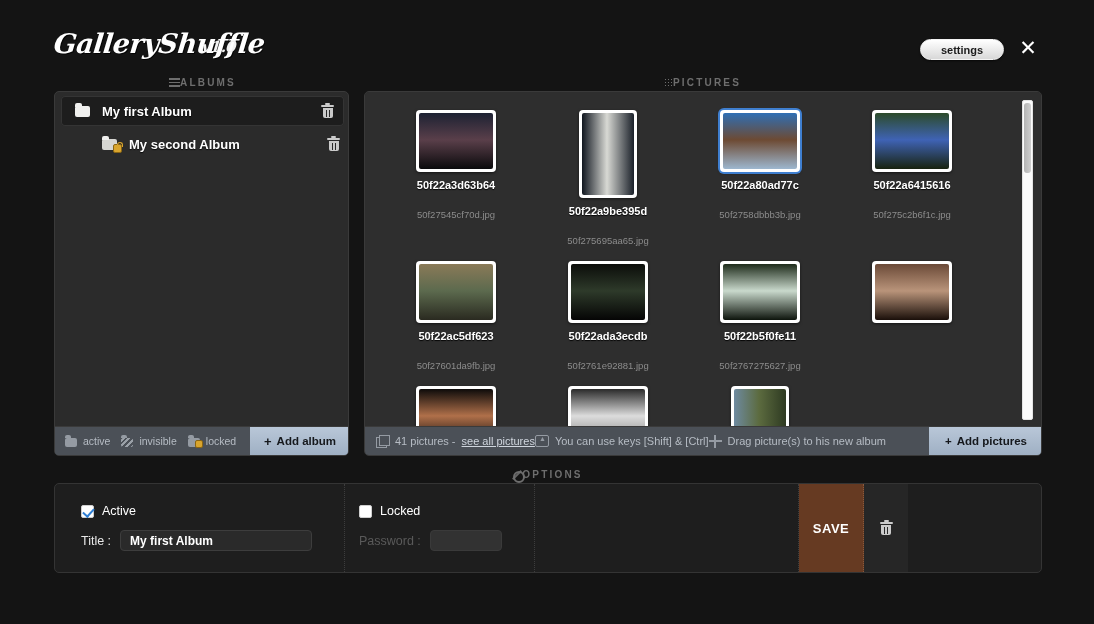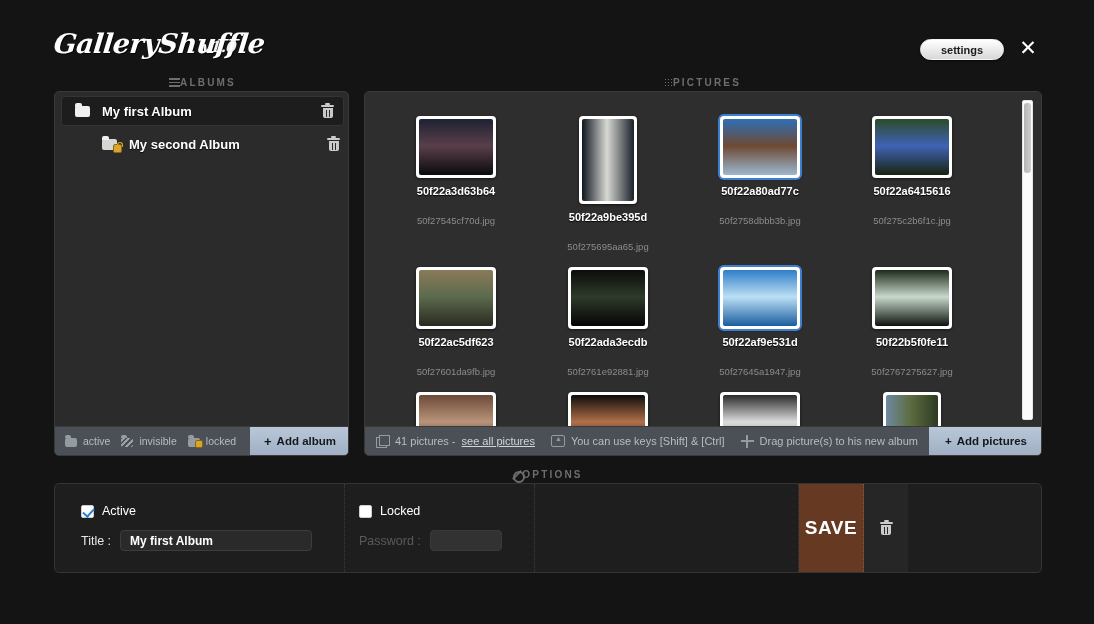--- a/index.html
+++ b/index.html
@@ -189,21 +189,21 @@
     color: #15181c; font-size: 11.5px; font-weight: bold;
     display:flex; align-items:center; justify-content:center; gap:5px;
     cursor:pointer;
   }
   #add-album-btn .plus { font-size: 13px; font-weight: bold; }
 
   
   #pictures-scroll {
     position: absolute; left: 0; top: 0; width: 678px; height: 334px;
     background: #2e2e2e;
-    padding: 24px 24px 0 24px;
+    padding: 18px 24px 0 24px;
     overflow: hidden;
   }
   #pic-grid {
     display: flex; flex-wrap: wrap;
     gap: 0 18px;
   }
   .pic-cell {
     width: 134px;
     margin-bottom: 15px;
     display:flex; flex-direction: column; align-items: center;
@@ -242,21 +242,21 @@
 
   
   #pictures-footer {
     position:absolute; left:0; bottom:0; width: 678px; height: 29px;
     display:flex; align-items:stretch;
     background: #4b5057;
     border-top: 1px solid #3a3a3a;
   }
   #pic-info {
     flex: 1 1 auto;
-    display:flex; align-items:center; gap: 16px;
+    display:flex; align-items:center; 
     padding-left: 11px;
     color:#b6bcc4; font-size: 11px;
   }
   #pic-info .grp { display:flex; align-items:center; gap: 6px; }
   #pic-info a { color:#cfd5dd; text-decoration: underline; cursor:pointer; }
   .ico-stack { width:13px; height:12px; position:relative; }
   .ico-stack::before{ content:""; position:absolute; left:0; top:2px; width:9px; height:9px; border:1.5px solid #959ba3; }
   .ico-stack::after{ content:""; position:absolute; left:3px; top:0; width:9px; height:9px; border:1.5px solid #959ba3; background:#4b5057; }
   .ico-key { width:14px; height:12px; border:1.5px solid #959ba3; border-radius:2px; position:relative; }
   .ico-key::after{ content:"▲"; position:absolute; left:3px; top:-1px; font-size:7px; color:#959ba3; }
@@ -311,21 +311,21 @@
     font-family: "Liberation Sans", sans-serif;
   }
   .text-input.disabled { width: 72px; background:#323232; border-color:#3a3a3a; }
 
   .meta-label { color:#6e6e6e; font-size: 10.5px; font-weight: bold; }
   .meta-value { color:#7d7d7d; font-size: 10.5px; margin-bottom: 7px; }
 
   #save-btn {
     width: 65px; height: 88px;
     background: #663a22;
-    color: #ffffff; font-size: 19px; font-weight: bold;
+    color: #ffffff; font-size: 13px; font-weight: bold;
     letter-spacing: .5px;
     display:flex; align-items:center; justify-content:center;
     cursor:pointer;
     border-right: 1px dotted #8a5a3c;
   }
   #delete-album-btn {
     width: 44px; height: 88px;
     display:flex; align-items:center; justify-content:center;
     cursor:pointer;
     background: #262626;
@@ -452,27 +452,20 @@
             <div class="pic-file">50f27601da9fb.jpg</div>
           </div>
           <div class="pic-cell">
             <div class="thumb-wrap">
               <div class="thumb" style="background: linear-gradient(rgb(11, 13, 10) 0%, rgb(46, 58, 42) 48%, rgb(5, 5, 5) 100%);"></div>
             </div>
             <div class="pic-title">50f22ada3ecdb</div>
             <div class="pic-file">50f2761e92881.jpg</div>
           </div>
           <div class="pic-cell">
-            <div class="thumb-wrap selected">
-              <div class="thumb" style="background: linear-gradient(rgb(47, 127, 200) 0%, rgb(188, 223, 245) 48%, rgb(26, 94, 158) 100%);"></div>
-            </div>
-            <div class="pic-title">50f22af9e531d</div>
-            <div class="pic-file">50f27645a1947.jpg</div>
-          </div>
-          <div class="pic-cell">
             <div class="thumb-wrap">
               <div class="thumb" style="background: linear-gradient(rgb(30, 43, 27) 0%, rgb(201, 217, 204) 48%, rgb(13, 20, 12) 100%);"></div>
             </div>
             <div class="pic-title">50f22b5f0fe11</div>
             <div class="pic-file">50f2767275627.jpg</div>
           </div>
           <div class="pic-cell">
             <div class="thumb-wrap">
               <div class="thumb" style="background: linear-gradient(rgb(107, 74, 56) 0%, rgb(185, 148, 122) 48%, rgb(26, 15, 10) 100%);"></div>
             </div>

